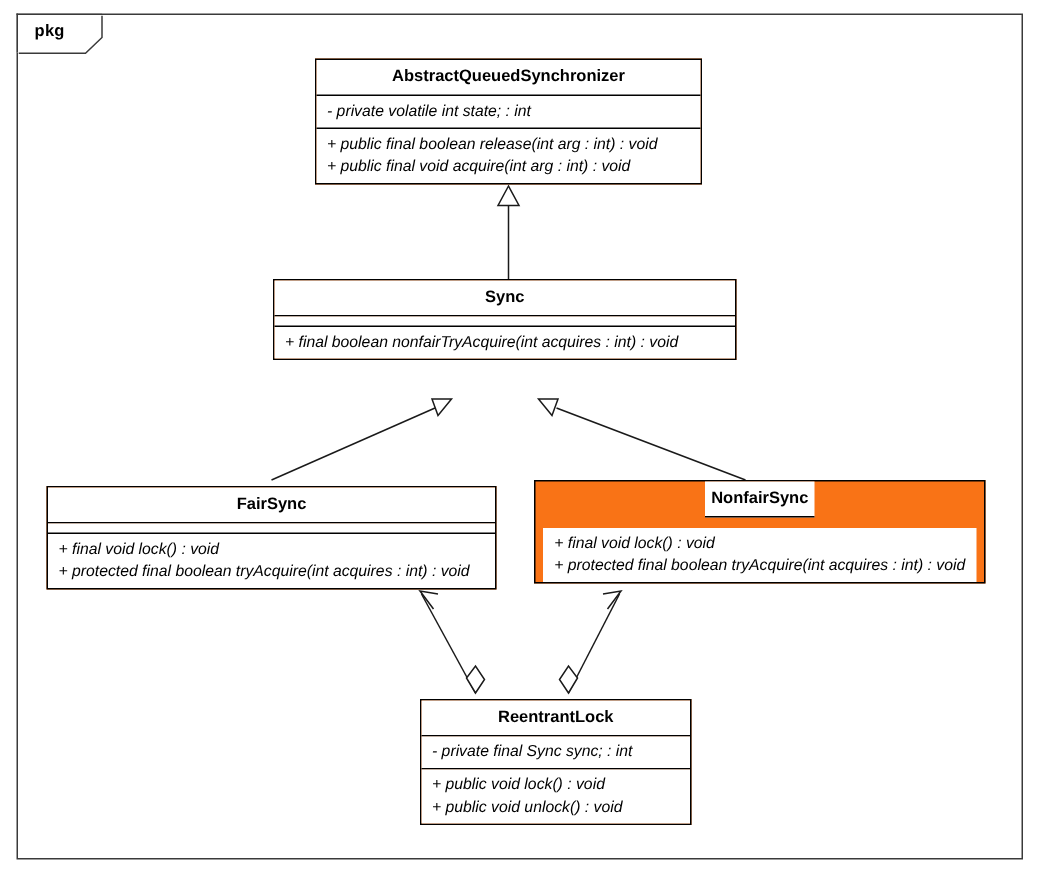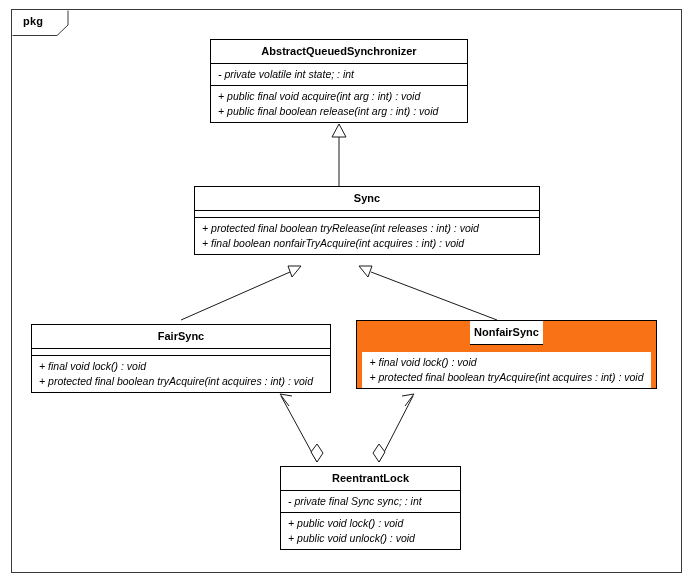--- a/index.html
+++ b/index.html
@@ -168,30 +168,29 @@
       <polyline class="arrow-open" points="405,406 414,394 402,396"></polyline>
     </g>
   </svg>
 
   <div class="uml-class" style="left:210px; top:39px; width:258px;">
     <div class="uml-name">AbstractQueuedSynchronizer</div>
     <div class="uml-compartment">
       <div class="uml-row">- private volatile int state; : int</div>
     </div>
     <div class="uml-compartment last">
+      <div class="uml-row">+ public final boolean release(int arg : int) : void</div>
       <div class="uml-row">+ public final void acquire(int arg : int) : void</div>
-      <div class="uml-row">+ public final boolean release(int arg : int) : void</div>
-    </div>
-  </div>
-
-  <div class="uml-class" style="left:194px; top:186px; width:346px;">
+    </div>
+  </div>
+
+  <div class="uml-class" style="left:182px; top:186px; width:309px;">
     <div class="uml-name">Sync</div>
     <div class="uml-compartment empty"></div>
     <div class="uml-compartment last">
-      <div class="uml-row">+ protected final boolean tryRelease(int releases : int) : void</div>
       <div class="uml-row">+ final boolean nonfairTryAcquire(int acquires : int) : void</div>
     </div>
   </div>
 
   <div class="uml-class" style="left:31px; top:324px; width:300px;">
     <div class="uml-name">FairSync</div>
     <div class="uml-compartment empty"></div>
     <div class="uml-compartment last">
       <div class="uml-row">+ final void lock() : void</div>
       <div class="uml-row">+ protected final boolean tryAcquire(int acquires : int) : void</div>

